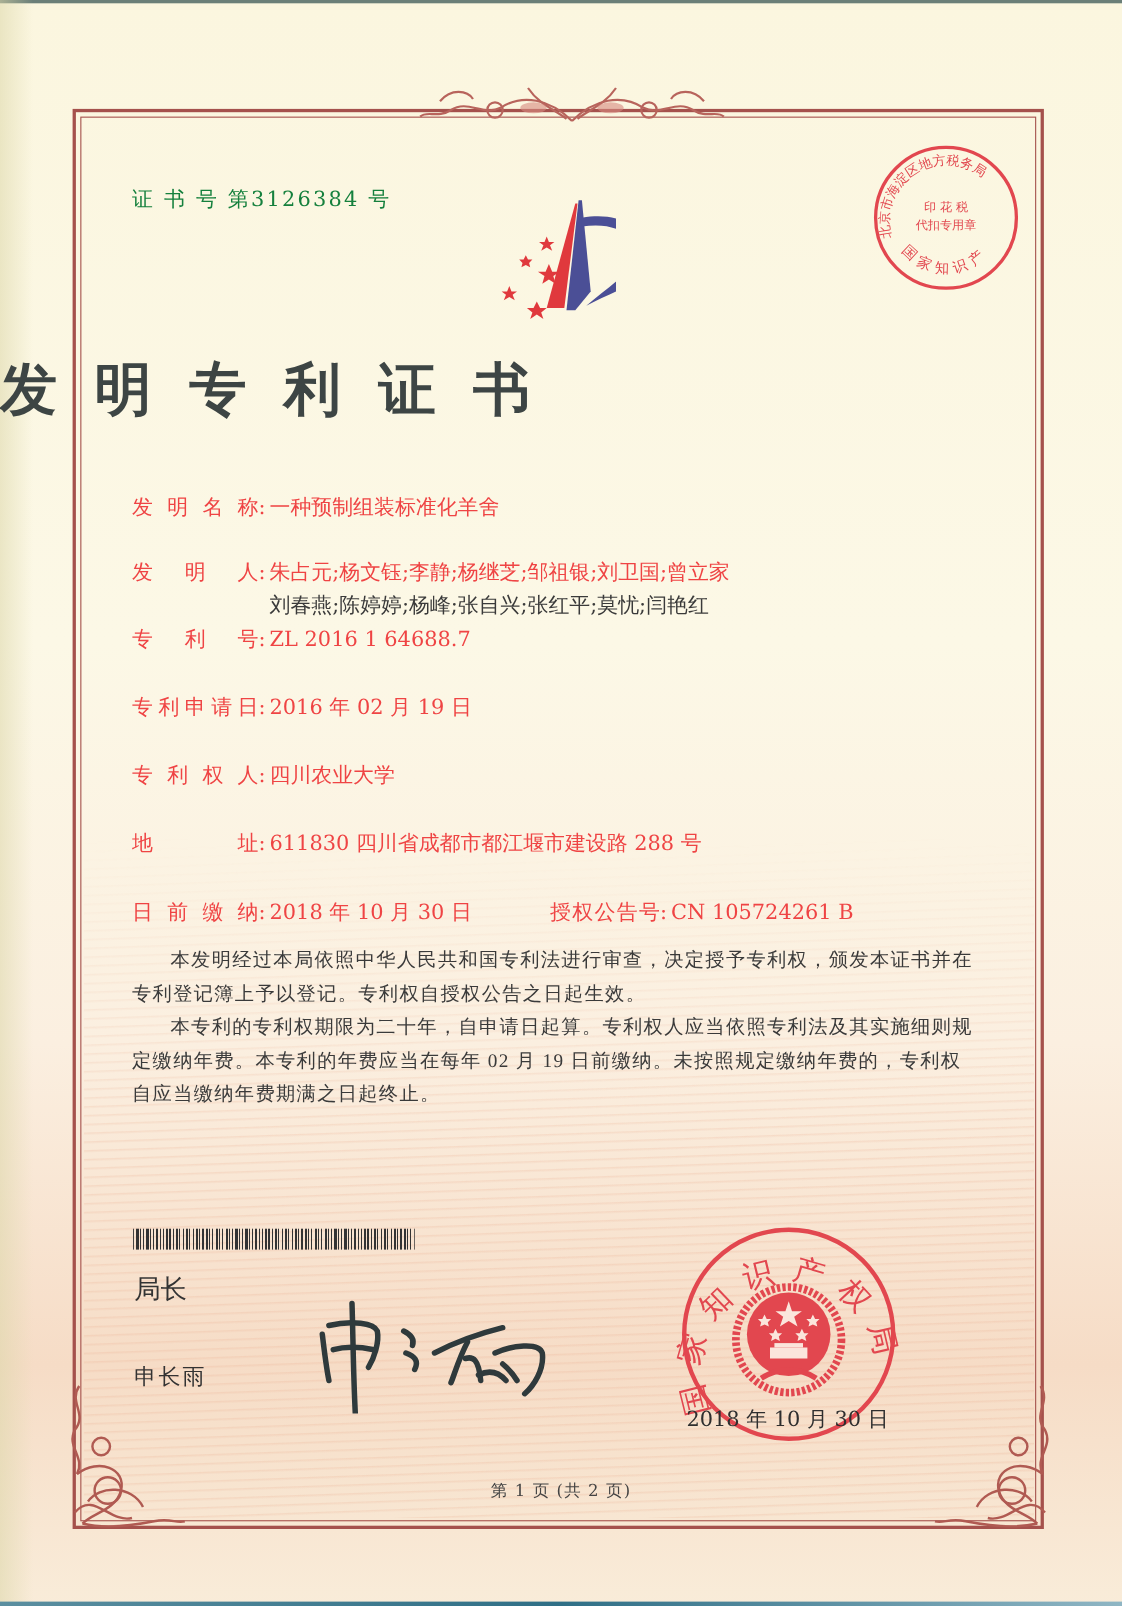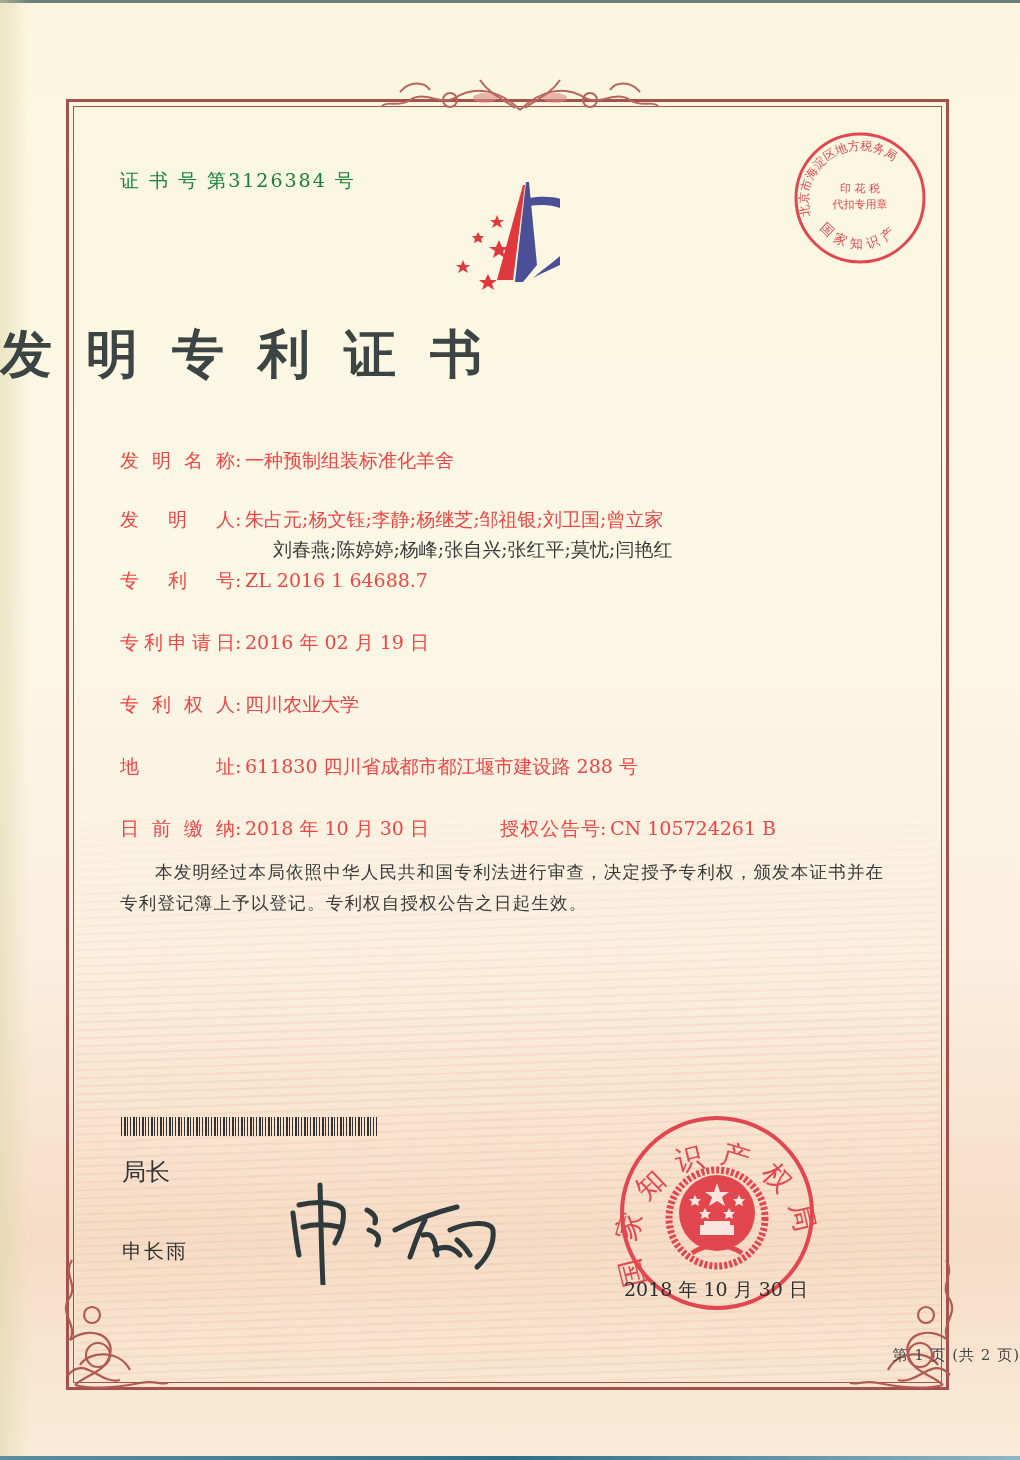--- a/index.html
+++ b/index.html
@@ -15,32 +15,32 @@
     background:repeating-linear-gradient(178deg,rgba(240,180,150,0) 0px,rgba(240,180,150,0) 5px,rgba(235,170,140,.22) 6px,rgba(240,180,150,0) 8px);
     -webkit-mask-image:linear-gradient(180deg,transparent 0%,#000 45%,#000 100%);mask-image:linear-gradient(180deg,transparent 0%,#000 45%,#000 100%);}
   .ornament{position:absolute;}
   .cert-no{position:absolute;left:120px;top:168px;font-size:19px;letter-spacing:2px;color:#15803d;}
   .logo{position:absolute;left:425px;top:170px;width:135px;height:120px;}
   .title{position:absolute;left:0;width:1020px;top:305px;font-size:52px;letter-spacing:34px;color:#3d4544;font-family:"DejaVu Sans","Liberation Sans",sans-serif;font-weight:bold;margin-top:15px;}
   .field{position:absolute;left:120px;font-size:19px;color:#ef4444;white-space:nowrap;}
   .field .lab{display:inline-block;width:115px;text-align-last:justify;text-align:justify;}
   .field .colon{display:inline-block;width:10px;}
   .field .val{display:inline-block;}
-  .inventors2{position:absolute;left:245px;top:537px;font-size:19px;margin-left:28px;}
+  .inventors2{position:absolute;left:245px;top:537px;font-size:19px;}
   .para{position:absolute;left:120px;width:770px;font-size:17.5px;line-height:30.5px;color:#3a3a3a;letter-spacing:1.2px;font-family:Liberation Serif, serif;}
   .para p{margin:0;text-indent:2em;}
   .barcode{position:absolute;left:121px;top:1117px;width:256px;height:19px;
     background:repeating-linear-gradient(90deg,#333 0 1px,transparent 1px 3px,#333 3px 5px,transparent 5px 6px,#333 6px 7px,transparent 7px 9px);}
   .director-title{position:absolute;left:122px;top:1156px;font-size:24px;font-family:Liberation Sans, sans-serif;color:#333;}
   .director-name{position:absolute;left:122px;top:1238px;font-size:20px;font-family:"DejaVu Sans","Liberation Sans",sans-serif;color:#333;letter-spacing:2px;text-align:center;}
   .signature{position:absolute;left:285px;top:1175px;width:220px;height:110px;}
   .seal{position:absolute;left:602px;top:1113px;width:230px;height:200px;}
   .stamp-tax{position:absolute;left:790px;top:128px;width:140px;height:140px;}
   .issue-date{position:absolute;left:624px;top:1277px;font-size:19px;color:#2e2e2e;}
-  .page-no{position:absolute;left:0;width:1020px;text-align:right;top:1346px;font-size:15px;color:#444;letter-spacing:1px;}
+  .page-no{position:absolute;left:0;width:1020px;text-align:center;top:1346px;font-size:15px;color:#444;letter-spacing:1px;}
 </style>
 </head>
 <body>
 
 <div class="topedge"></div>
 <div class="leftshade"></div>
 <div class="botedge"></div>
 
 <div class="guilloche"></div>
 <div class="frame-outer"></div>
@@ -145,20 +145,21 @@
 
 <div class="field" style="top:816px;">
   <span class="lab">日前缴纳</span><span class="colon">:</span><span class="val">2018 年 10 月 30 日</span>
 </div>
 <div class="field" style="top:816px;left:500px;">
   <span class="lab" style="width:100px;">授权公告号</span><span class="colon">:</span><span class="val">CN 105724261 B</span>
 </div>
 
 <div class="para" style="top:857px;">
   <p>本发明经过本局依照中华人民共和国专利法进行审查，决定授予专利权，颁发本证书并在专利登记簿上予以登记。专利权自授权公告之日起生效。</p>
+  <p>本专利的专利权期限为二十年，自申请日起算。专利权人应当依照专利法及其实施细则规定缴纳年费。本专利的年费应当在每年 02 月 19 日前缴纳。未按照规定缴纳年费的，专利权自应当缴纳年费期满之日起终止。</p>
 </div>
 
 <div class="barcode"></div>
 
 <div class="director-title">局长</div>
 <div class="director-name">申长雨</div>
 
 <svg class="signature" viewBox="0 0 220 110">
   <g fill="none" stroke="#2f3a3c" stroke-width="5" stroke-linecap="round">
     <path d="M8 38 C10 55 12 70 14 80"></path>

